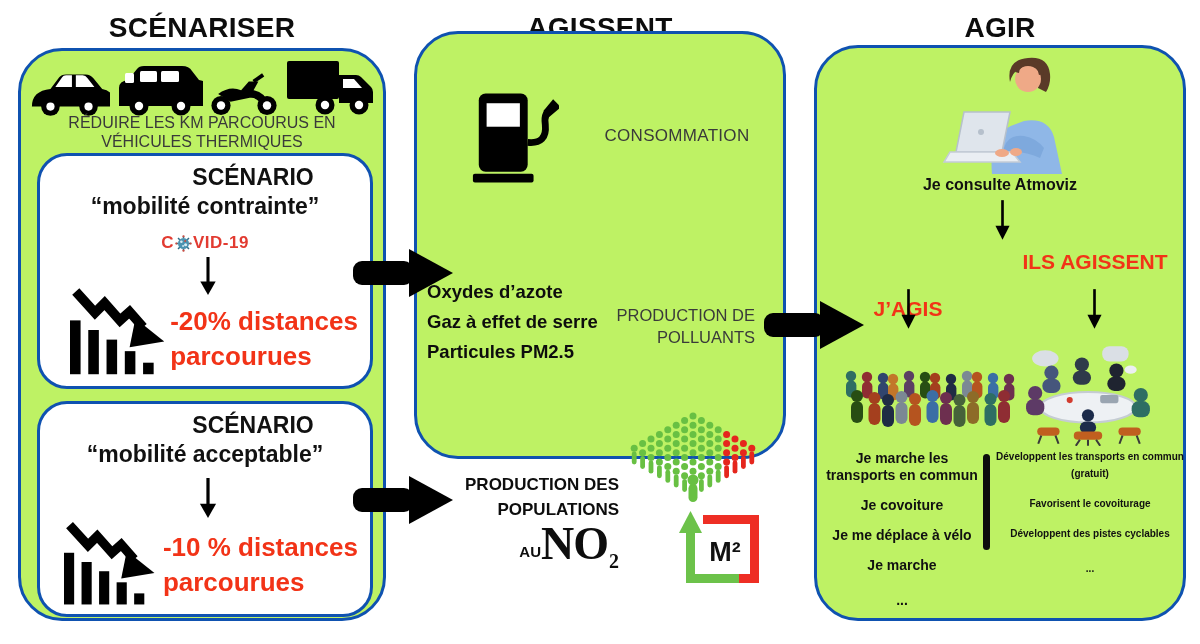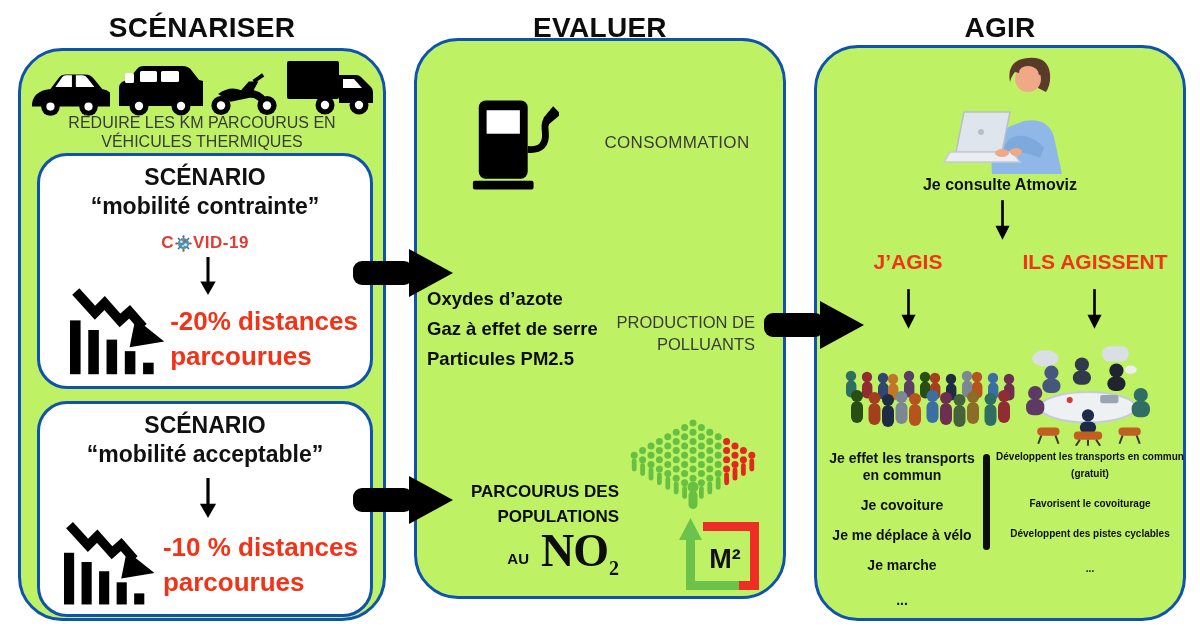--- a/index.html
+++ b/index.html
@@ -11,33 +11,33 @@
   .canvas { position:relative; width:1200px; height:644px; background:#fff; }
 
   .col-title { position:absolute; top:12px; text-align:center; font-size:28px; font-weight:800;
                color:#0d0d0d; letter-spacing:.3px; }
   .t-left  { left:18px;  width:368px; }
   .t-mid   { left:414px; width:372px; }
   .t-right { left:814px; width:372px; }
 
   .panel { position:absolute; border:3px solid var(--border_blue,#0f52b0); border-radius:44px; background:#bef264; }
   .p-left  { left:18px;  top:48px; width:368px; height:573px; }
-  .p-mid   { left:414px; top:38px; width:372px; height:561px; }
+  .p-mid   { left:414px; top:31px; width:372px; height:428px; }
   .p-right { left:814px; top:45px; width:372px; height:576px; }
 
   
   .vehicles { position:absolute; top:6px; left:0; width:100%; display:flex;
               justify-content:center; align-items:flex-end; gap:5px; }
   .veh-caption { position:absolute; top:62px; width:100%; text-align:center;
                  font-size:16px; color:#3a3a3a; line-height:19px; }
   .scen-box { position:absolute; left:16px; width:336px; border:3px solid var(--border_blue,#0f52b0);
               border-radius:30px; background:#fff; }
   .box1 { top:102px; height:236px; }
   .box2 { top:350px; height:216px; }
-  .sc-title { position:absolute; top:8px;  width:100%; text-align:center; font-size:23px; font-weight:800; color:#111; }
+  .sc-title { position:absolute; top:8px;  width:100%; text-align:center; font-size:23px; font-weight:800; color:#111;margin-left:48px; }
   .sc-sub   { position:absolute; top:37px; width:100%; text-align:center; font-size:23px; font-weight:700; color:#111; }
   .covid { position:absolute; top:77px; width:100%; display:flex; justify-content:center; align-items:center;
            gap:1px; font-size:17px; font-weight:800; color:var(--covid_red,#e23b31); letter-spacing:.5px; }
   .covid svg { width:17px; height:17px; }
   .darr { position:absolute; }
   .box1 .darr { left:158px; top:101px; width:20px; height:38px; }
   .box2 .darr { left:158px; top:74px;  width:20px; height:40px; }
   .decline { position:absolute; }
   .d1 { left:30px; top:128px; width:100px; height:92px; }
   .d2 { left:24px; top:114px; width:96px;  height:88px; }
@@ -49,35 +49,35 @@
   .pump { position:absolute; left:52px; top:55px; width:90px; height:95px; }
   .consumption { position:absolute; left:160px; top:92px; width:200px; text-align:center;
                  font-size:17px; color:#3a3a3a; letter-spacing:.3px; }
   .pollutants { position:absolute; left:10px; top:243px; font-size:18.5px; font-weight:700;
                 color:#0d0d0d; line-height:30px; }
   .production { position:absolute; left:196px; top:270px; width:142px; text-align:right;
                 font-size:16.5px; color:#3a3a3a; line-height:22px; }
   .exposure { position:absolute; left:30px; top:438px; width:172px; text-align:right;
               font-size:17px; font-weight:800; color:#0d0d0d; line-height:25px; }
   .no2line { display:flex; justify-content:flex-end; align-items:baseline; margin-top:2px; }
-  .au { font-size:15px; font-weight:800; margin-right:12px; position:relative; top:-2px; }
+  .au { font-size:15px; font-weight:800; margin-right:0; position:relative; top:-2px; }
   .no { font-family:"Liberation Serif","DejaVu Serif",serif; font-size:46px; font-weight:700;
         line-height:40px; letter-spacing:-1px; }
   .no-sub { font-family:"Liberation Serif","DejaVu Serif",serif; font-size:20px; font-weight:700;
             position:relative; top:9px; margin-left:1px; }
   .diamond { position:absolute; left:208px; top:374px; width:136px; height:100px; }
   .m2 { position:absolute; left:262px; top:472px; width:88px; height:86px; }
 
   
   .person { position:absolute; left:114px; top:4px; width:140px; height:122px; }
   .consult { position:absolute; top:128px; width:100%; text-align:center; font-size:16px; font-weight:800; color:#111; }
   .consult-arrow { position:absolute; left:177px; top:152px; width:17px; height:40px; }
   .act-head { position:absolute; top:202px; text-align:center; font-size:21px; font-weight:800;
               color:var(--accent_red,#f23317); }
-  .jagis { left:26px;  width:130px; }
+  .jagis { left:26px;  width:130px;margin-top:47px; }
   .ils   { left:192px; width:172px; }
   .act-arrow { position:absolute; top:240px; width:17px; height:42px; }
   .aa1 { left:83px; } .aa2 { left:269px; }
   .street  { position:absolute; left:26px;  top:316px; width:172px; height:74px; }
   .meeting { position:absolute; left:206px; top:294px; width:132px; height:104px; }
   .act-list { position:absolute; display:flex; flex-direction:column; align-items:center;
               font-weight:800; color:#111; text-align:center; }
   .list-left  { left:6px;   top:402px; width:158px; font-size:14px;   line-height:17px; gap:13px; }
   .list-right { left:178px; top:400px; width:190px; font-size:10px; line-height:17px; gap:13px; }
   .li.last { margin-top:5px; }
@@ -89,21 +89,21 @@
   .fa1 { left:353px; top:249px; }
   .fa2 { left:353px; top:476px; }
   .fa3 { left:764px; top:301px; }
 </style>
 </head>
 <body>
 
 <div class="canvas">
 
   <div class="col-title t-left">SCÉNARISER</div>
-  <div class="col-title t-mid">EVALUER</div>
+  <div class="col-title t-mid">AGISSENT</div>
   <div class="col-title t-right">AGIR</div>
 
   <section class="panel p-left">
 
     <div class="vehicles">
       <svg width="82" height="54" viewBox="0 0 84 54">
         <path fill="#000" d="M4,44 q0,-16 19,-18 l9,-12 q2,-3 7,-3 h20 q5,0 8,4 l9,11 q13,2 13,18 z"></path>
         <path fill="#fff" d="M28,24 l7,-10 q1,-2 4,-2 h6 v12 z"></path>
         <path fill="#fff" d="M49,12 h7 q3,0 5,3 l7,9 h-19 z"></path>
         <circle cx="23" cy="44" r="9.5" fill="#000"></circle>
@@ -229,21 +229,21 @@
       <div>Oxydes d’azote</div>
       <div>Gaz à effet de serre</div>
       <div>Particules PM2.5</div>
     </div>
     <div class="production">
       <div>PRODUCTION DE</div>
       <div>POLLUANTS</div>
     </div>
 
     <div class="exposure">
-      <div>PARCOURUS DES</div>
+      <div>PRODUCTION DES</div>
       <div>POPULATIONS</div>
       <div class="no2line">
         <span class="au">AU</span>
         <span class="no">NO</span>
         <span class="no-sub">2</span>
       </div>
     </div>
 
     <svg id="diamond-crowd" class="diamond" viewBox="0 0 136 100">
         <circle cx="68" cy="8" r="3.5" fill="#68c043"></circle>
@@ -440,21 +440,21 @@
         <rect x="56" y="78" width="16" height="12" rx="6" fill="#1c2b4a"></rect>
       <rect x="50" y="88" width="28" height="8" rx="4" fill="#c05f1f"></rect>
       <path d="M56,96 l-4,6 M72,96 l4,6 M64,96 v6" stroke="#3a3a3a" stroke-width="2"></path>
       <rect x="14" y="84" width="22" height="8" rx="4" fill="#c05f1f"></rect>
       <path d="M18,92 l-3,8 M32,92 l3,8" stroke="#3a3a3a" stroke-width="2"></path>
       <rect x="94" y="84" width="22" height="8" rx="4" fill="#c05f1f"></rect>
       <path d="M98,92 l-3,8 M112,92 l3,8" stroke="#3a3a3a" stroke-width="2"></path>
     </svg>
 
     <div class="act-list list-left">
-      <div class="li">Je effet les transports en commun</div>
+      <div class="li">Je marche les transports en commun</div>
       <div class="li">Je covoiture</div>
       <div class="li">Je me déplace à vélo</div>
       <div class="li">Je marche</div>
       <div class="li last">...</div>
     </div>
     <div class="v-divider"></div>
     <div class="act-list list-right">
       <div class="li">Développent les transports en commun (gratuit)</div>
       <div class="li">Favorisent le covoiturage</div>
       <div class="li">Développent des pistes cyclables</div>

